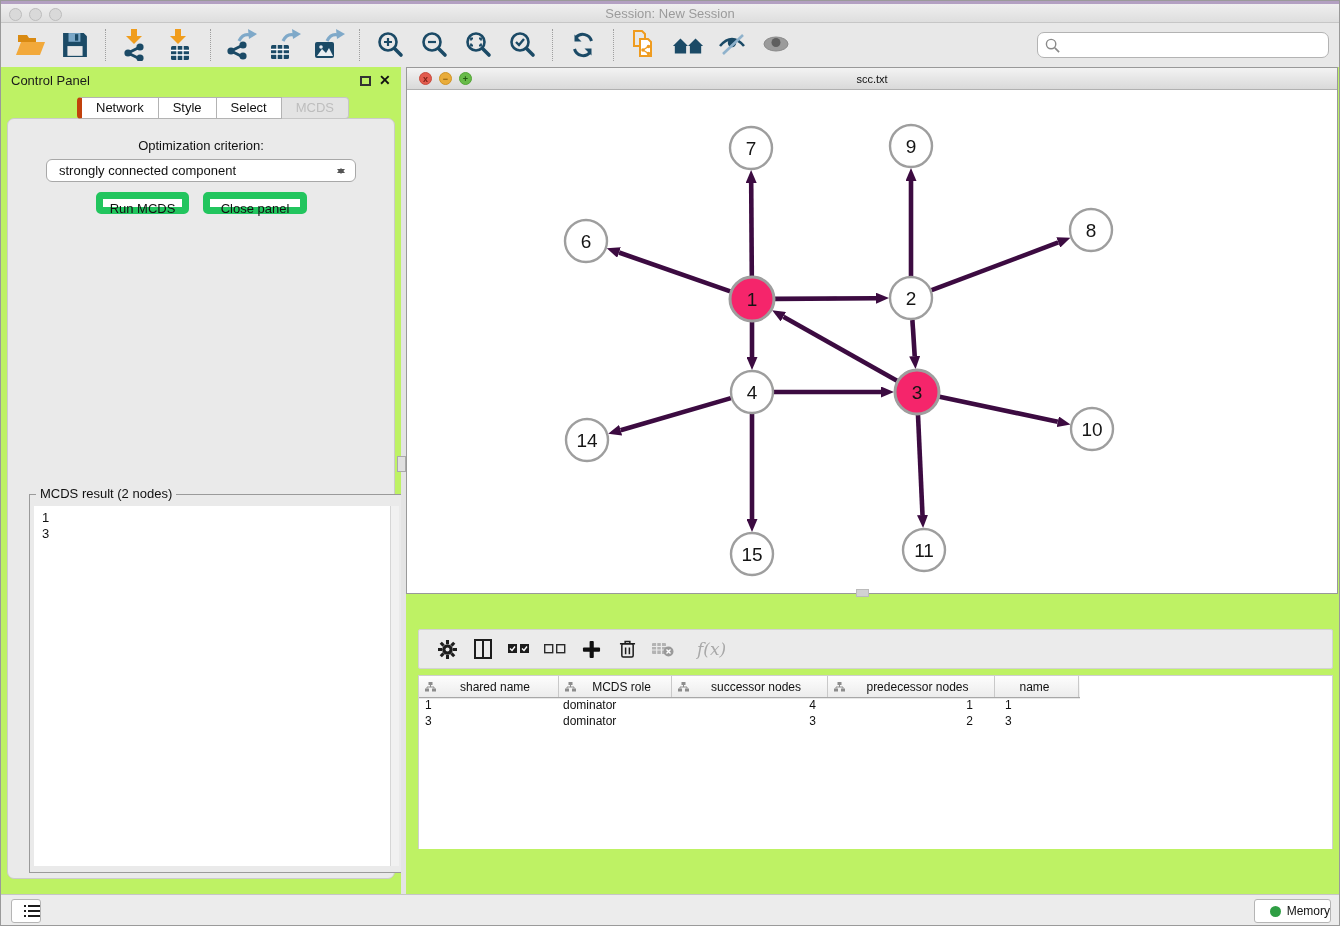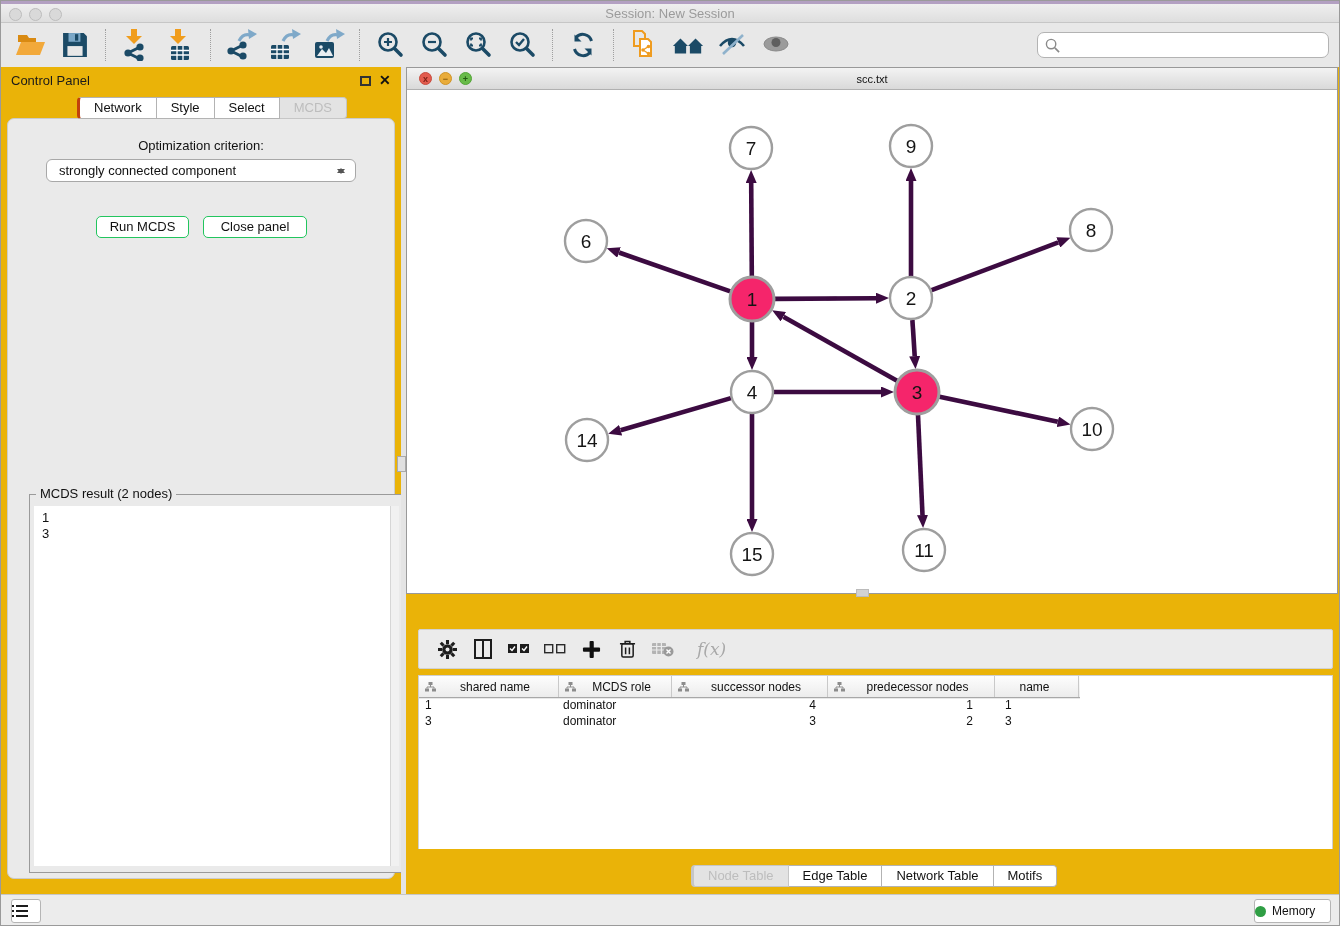--- a/index.html
+++ b/index.html
@@ -1,17 +1,17 @@
 <!DOCTYPE html>
 <html><head>
 <meta charset="utf-8">
 <style>
   html,body{margin:0;padding:0;background:#d4d4d4;font-family:"Liberation Sans",sans-serif;}
   *{box-sizing:border-box;}
-  #app{position:relative;width:1340px;height:926px;background:#eab308;border:1px solid #9a9a9a;overflow:hidden;}
+  #app{position:relative;width:1340px;height:926px;background:#bef264;border:1px solid #9a9a9a;overflow:hidden;}
 
   
   .titlebar{position:absolute;left:0;top:0;width:100%;height:22px;
     background:linear-gradient(#efefef,#dedede);border-top:3px solid #b3a0c2;border-bottom:1px solid #c6c6c6;}
   .titlebar .t-dot{position:absolute;top:4px;width:13px;height:13px;border-radius:50%;
     background:#d9d9d9;border:1px solid #bdbdbd;}
   .titlebar .title{display:block;text-align:center;line-height:19px;font-size:13px;color:#9b9b9b;}
 
   
   .toolbar{position:absolute;left:0;top:22px;width:100%;height:44px;background:#e8e8e8;
@@ -25,32 +25,32 @@
   
   .cp-header{position:absolute;left:0;top:66px;width:400px;height:28px;}
   .panel-title{position:absolute;left:10px;top:6px;font-size:13px;color:#1a1a1a;}
   .float-ico{position:absolute;width:11px;height:10px;border:2px solid #333;top:9px;}
   .close-ico{position:absolute;top:6px;font-size:14px;font-weight:bold;color:#111;line-height:14px;}
   .cp-body{position:absolute;left:6px;top:117px;width:388px;height:761px;background:#eaeaea;
     border:1px solid #cbcbcb;border-radius:7px;}
   .tabrow{position:absolute;display:flex;}
   .tab{height:22px;line-height:20px;background:#fff;border:1px solid #b3b3b3;border-left:none;
     font-size:13px;color:#111;text-align:center;padding:0 14px;}
-  .tab:first-child{border-left:3px solid #c2410c;border-radius:4px 0 0 4px;}
+  .tab:first-child{border-left:5px solid #c2410c;border-radius:4px 0 0 4px;}
   .tab:last-child{border-radius:0 4px 4px 0;}
   .tab.active{background:#e3e3e3;color:#bdbdbd;border-color:#c6c6c6;}
   .cp-tabs{left:76px;top:96px;}
   .optlabel{position:absolute;left:0;top:137px;width:400px;text-align:center;font-size:13px;color:#111;}
   .dropdown{position:absolute;left:45px;top:158px;width:310px;height:23px;background:#fff;
     border:1px solid #a8a8a8;border-radius:6px;font-size:13px;color:#111;line-height:21px;padding-left:12px;}
   .dd-arrows{position:absolute;right:10px;top:3px;width:9px;height:16px;}
   .dd-arrows:before{content:"";position:absolute;left:1px;top:1px;border:4px solid transparent;border-bottom:5px solid #555;}
   .dd-arrows:after{content:"";position:absolute;left:1px;bottom:1px;border:4px solid transparent;border-top:5px solid #555;}
-  .btn{position:absolute;height:22px;background:#fff;border:1px solid #22c55e;border-radius:5px;
-    font-size:13px;color:#111;text-align:center;line-height:20px;margin-top:24px;}
+  .btn{position:absolute;height:22px;background:#fff;border:7px solid #22c55e;border-radius:5px;
+    font-size:13px;color:#111;text-align:center;line-height:20px;}
   .fieldset{position:absolute;left:12px;top:493px;width:375px;height:379px;border:1px solid #9a9a9a;background:#eaeaea;margin-left:16px;}
   .fieldset .legend{position:absolute;left:6px;top:-9px;background:#eaeaea;padding:0 4px;font-size:13px;color:#111;}
   .fieldset .resultarea{position:absolute;left:4px;right:4px;top:11px;bottom:6px;background:#fff;}
   .resultarea .scrolltrack{position:absolute;right:0;top:0;bottom:0;width:9px;background:#f1f1f1;border-left:1px solid #d6d6d6;}
   .resultline{font-size:13px;line-height:16px;padding-left:8px;color:#111;}
   .resultline:first-child{padding-top:4px;}
 
   
   .vdivider{position:absolute;left:400px;top:66px;width:5px;height:827px;background:#e4e4e4;}
   .vgrip{position:absolute;left:396px;top:455px;width:9px;height:16px;background:#e0e0e0;border:1px solid #aaa;}
@@ -85,21 +85,21 @@
   .td{overflow:hidden;white-space:nowrap;}
   .c0{width:140px;} .c1{width:113px;} .c2{width:156px;} .c3{width:167px;} .c4{width:84px;}
   .td.c0{padding-left:6px;} .td.c1{padding-left:4px;}
   .td.c2{text-align:right;padding-right:12px;} .td.c3{text-align:right;padding-right:22px;}
   .td.c4{padding-left:10px;}
   .tp-tabs{left:690px;top:864px;}
 
   
   .statusbar{position:absolute;left:0;top:893px;width:100%;height:33px;background:#ececec;border-top:1px solid #c6c6c6;}
   .sbtn{position:absolute;top:4px;height:24px;background:#fff;border:1px solid #b5b5b5;border-radius:3px;
-    display:flex;align-items:center;justify-content:flex-start;font-size:12px;color:#111;}
+    display:flex;align-items:center;justify-content:flex-end;font-size:12px;color:#111;}
   .memdot{width:11px;height:11px;border-radius:50%;background:#2f9e44;margin-right:6px;}
 </style>
 </head>
 <body>
 
 <div id="app">
 
   <div class="titlebar">
     <span class="t-dot" style="left:8px"></span>
     <span class="t-dot" style="left:28px"></span>
@@ -483,26 +483,20 @@
     </div>
     <div class="trow">
       <div class="td c0">3</div>
       <div class="td c1">dominator</div>
       <div class="td c2">3</div>
       <div class="td c3">2</div>
       <div class="td c4">3</div>
     </div>
   </div>
 
-  <div class="tabrow tp-tabs" style="position:absolute">
-    <div class="tab active">Node Table</div>
-    <div class="tab">Edge Table</div>
-    <div class="tab">Network Table</div>
-    <div class="tab">Motifs</div>
-  </div>
 
   <div class="statusbar">
     <div class="sbtn" style="left:10px;width:30px">
       <svg width="16" height="14" viewBox="0 0 16 14">
           <g fill="#1d1d1d">
             <rect x="0" y="1" width="2" height="2"></rect>
             <rect x="4" y="1" width="12" height="2"></rect>
             <rect x="0" y="6" width="2" height="2"></rect>
             <rect x="4" y="6" width="12" height="2"></rect>
             <rect x="0" y="11" width="2" height="2"></rect>

